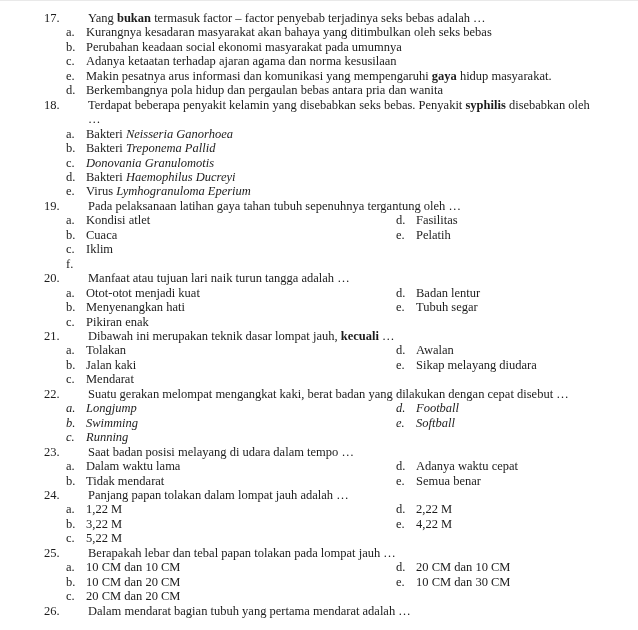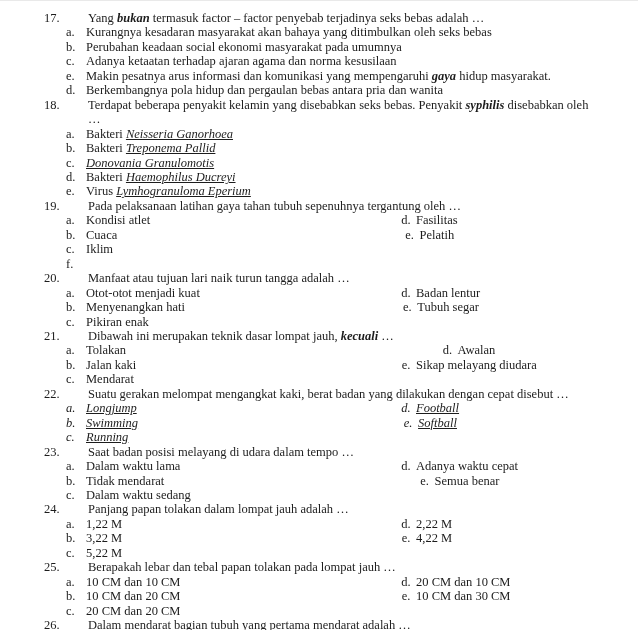--- a/index.html
+++ b/index.html
@@ -12,26 +12,26 @@
     background: #ffffff;
     color: #1c1c1c;
     font-family: "Liberation Serif", "DejaVu Serif", serif;
     font-size: 12.5px;
     line-height: 14.45px;
     padding: 10px 8px 0 66px;
     border-top: 1px solid #e9e9e9;
   }
   .q-line { padding-left: 22px; text-indent: -22px; }
   .q-num { display: inline-block; width: 22px; }
-  .s-bi { font-weight: bold; font-style: italic; }
-  .s-i  { font-style: italic; text-decoration: underline; }
+  .s-bi { font-weight: bold; }
+  .s-i  { font-style: italic; }
   .opts { position: relative; }
   .opt  { min-height: 14.45px; }
   .letter { display: inline-block; width: 20px; }
-  .col-right { position: absolute; left: 330px; top: 0; text-align: center; }
+  .col-right { position: absolute; left: 330px; top: 0; }
   .col-right .opt { margin-left: 0; }
   .it { font-style: italic; }
 </style>
 </head>
 <body>
 
 <div class="page">
   <div>
       <div class="question">
         <div class="q-line"><span class="q-num">17.</span><span><span>Yang </span><span class="s-bi">bukan</span><span> termasuk factor – factor penyebab terjadinya seks bebas adalah …</span></span></div>
@@ -113,21 +113,20 @@
             <div class="opt it"><span class="letter">e.</span><span><span class="s-i">Softball</span></span></div>
           </div>
         </div>
       </div>
       <div class="question">
         <div class="q-line"><span class="q-num">23.</span><span><span>Saat badan posisi melayang di udara dalam tempo …</span></span></div>
         <div class="opts">
           <div class="col-left">
             <div class="opt"><span class="letter">a.</span><span><span>Dalam waktu lama</span></span></div>
             <div class="opt"><span class="letter">b.</span><span><span>Tidak mendarat</span></span></div>
-            <div class="opt"><span class="letter">c.</span><span><span>Dalam waktu sedang</span></span></div>
           </div>
           <div class="col-right">
             <div class="opt"><span class="letter">d.</span><span><span>Adanya waktu cepat</span></span></div>
             <div class="opt"><span class="letter">e.</span><span><span>Semua benar</span></span></div>
           </div>
         </div>
       </div>
       <div class="question">
         <div class="q-line"><span class="q-num">24.</span><span><span>Panjang papan tolakan dalam lompat jauh adalah …</span></span></div>
         <div class="opts">

